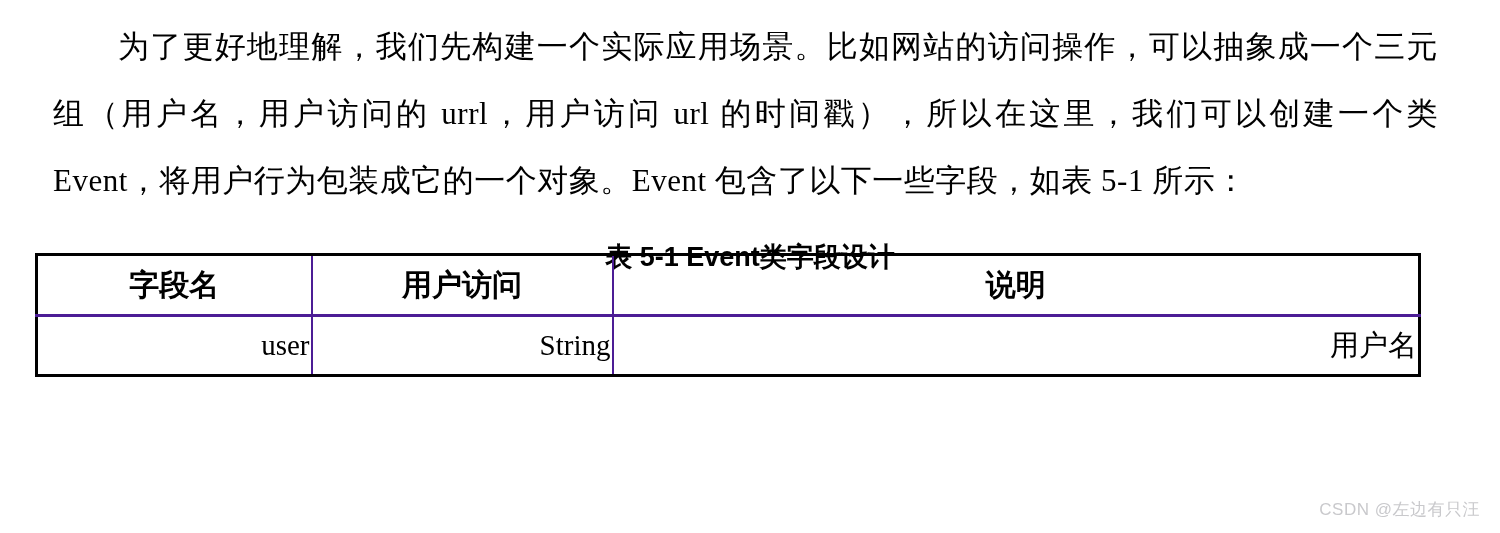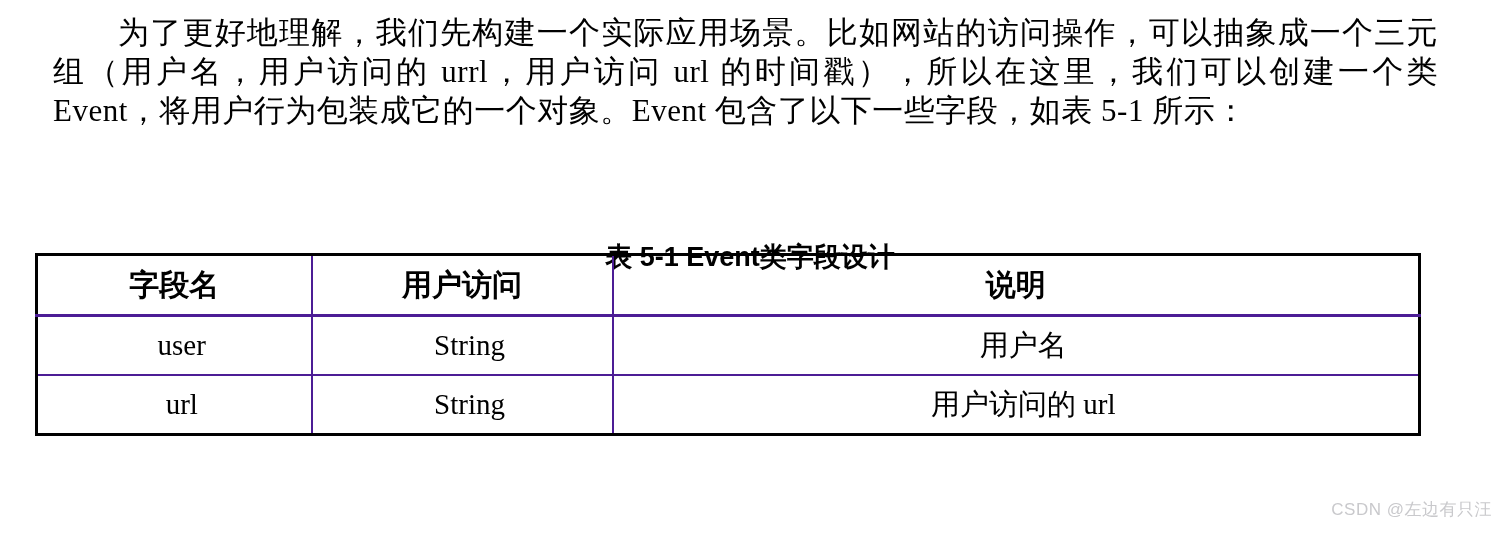--- a/index.html
+++ b/index.html
@@ -16,21 +16,21 @@
     font-family: "Liberation Serif", "DejaVu Serif", serif;
     color: #000000;
   }
   .para {
     position: absolute;
     top: 13px;
     left: 53px;
     width: 1385px;
     margin: 0;
     font-size: 31px;
-    line-height: 39px;
+    line-height: 67px;
     text-align: justify;
     text-indent: 65px;
     letter-spacing: 0.5px;
   }
   .table-title {
     position: absolute;
     top: 200px;
     left: 0;
     width: 1500px;
     text-align: center;
@@ -59,31 +59,31 @@
   table.fields-table th {
     height: 56px;
     font-weight: bold;
     text-align: center;
     vertical-align: middle;
     border-bottom-width: 3px;
     font-size: 30px;
   }
   table.fields-table td {
     height: 55px;
-    text-align: center;
+    text-align: right;
     vertical-align: middle;
     padding-left: 16px;
   }
   .col-field { width: 275px; }
   .col-type  { width: 301px; }
   .col-desc  { width: 807px; }
   .watermark {
     position: absolute;
     top: 499px;
-    right: 8px;
+    right: 20px;
     font-family: "Liberation Sans", "DejaVu Sans", sans-serif;
     font-size: 17px;
     line-height: 22px;
     color: #c9c9cc;
     letter-spacing: 0.5px;
   }
 </style>
 </head>
 <body>
 
@@ -105,23 +105,18 @@
         <th>用户访问</th>
         <th>说明</th>
       </tr>
     </thead>
     <tbody>
       <tr>
         <td>user</td>
         <td>String</td>
         <td>用户名</td>
       </tr>
-      <tr>
-        <td>url</td>
-        <td>String</td>
-        <td>用户访问的 url</td>
-      </tr>
     </tbody>
   </table>
 
   <div class="watermark">CSDN @左边有只汪</div>
 
 </div>
 
 </body></html>

